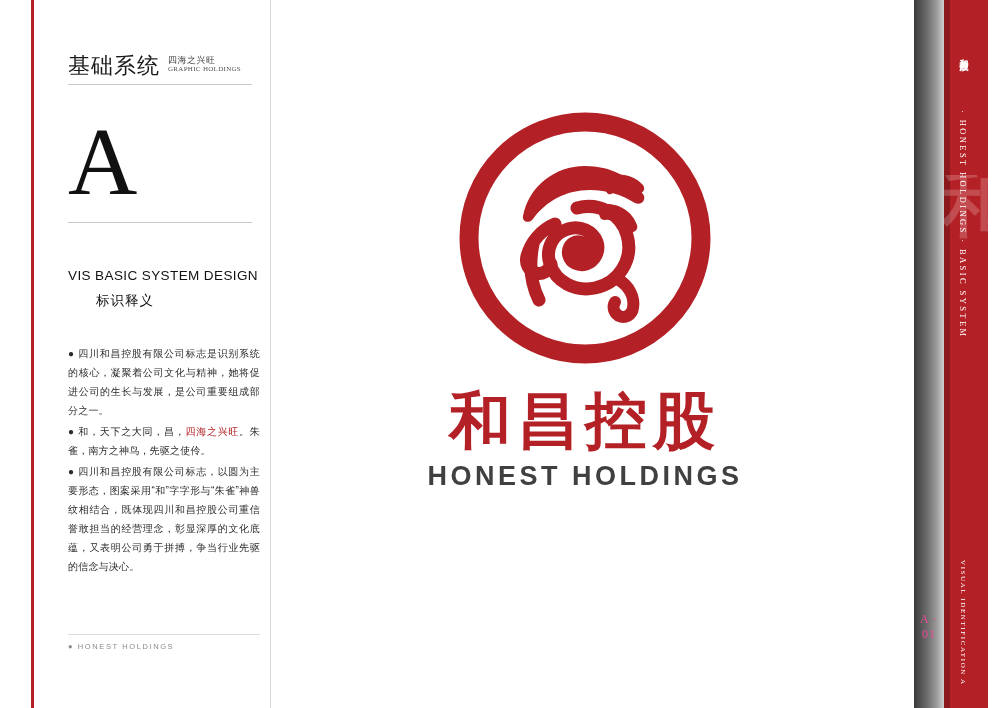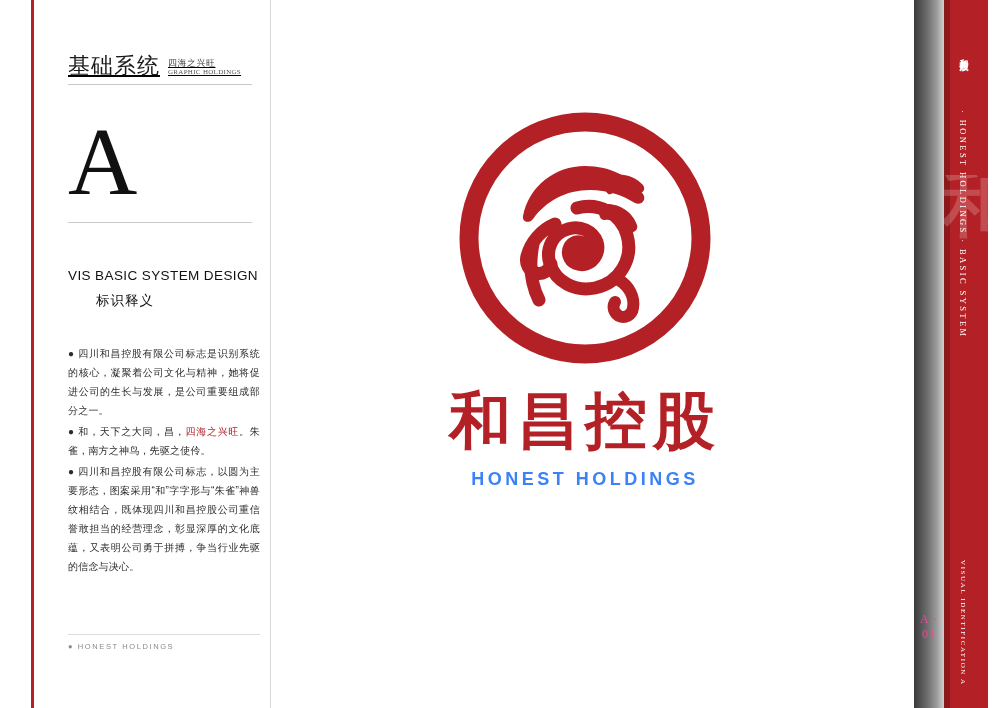--- a/index.html
+++ b/index.html
@@ -42,23 +42,22 @@
   }
 
   
   .header {
     position: absolute;
     left: 68px; top: 55px;
     width: 184px;
   }
   .header-row {
     display: flex;
-    align-items: flex-end;
+    align-items: flex-start;
     gap: 8px;
-    text-decoration: underline;
   }
   .header-cn {
     font-family: "Liberation Sans", sans-serif;
     font-size: 22px;
     letter-spacing: 1px;
     color: #1a1a1a;
     line-height: 1;
   }
   .header-sub {
     padding-bottom: 1px;
@@ -167,26 +166,26 @@
   .logo-cn {
     margin-top: 24px;
     font-family: "Liberation Sans", sans-serif;
     font-weight: bold;
     font-size: 62px;
     letter-spacing: 6px;
     color: #b32025;
     line-height: 1.05;
   }
   .logo-en {
-    margin-top: 16px;
+    margin-top: 8px;
     font-family: "Liberation Sans", sans-serif;
     font-weight: bold;
-    font-size: 18px;
+    font-size: 27px;
     letter-spacing: 3.5px;
-    color: #3b82f6;
+    color: #404040;
   }
 
   
   .spine-white-left {
     position: absolute;
     left: 898px; top: 0;
     width: 16px; height: 708px;
     background: #ffffff;
   }
   .spine-grad {

